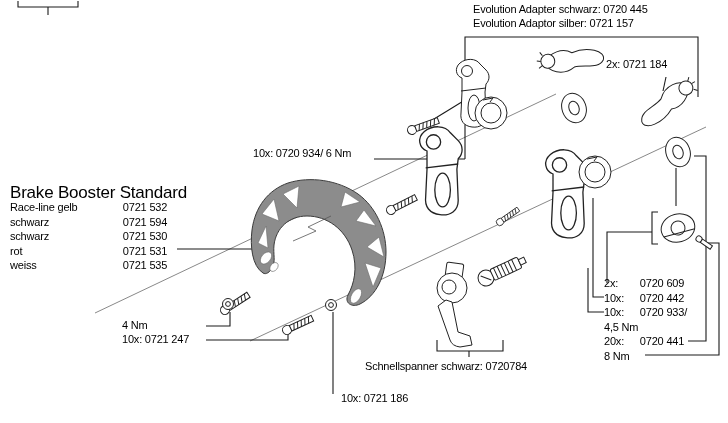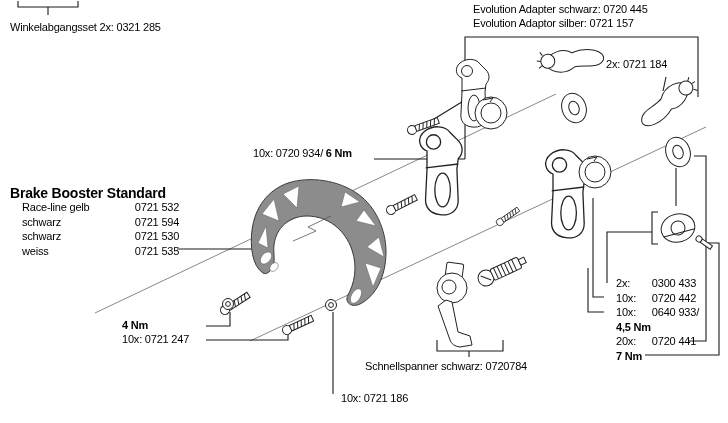--- a/index.html
+++ b/index.html
@@ -1,26 +1,26 @@
 <!DOCTYPE html>
 <html><head>
 <meta charset="utf-8">
 <style>
   html,body{margin:0;padding:0;background:#fff;}
   .stage{position:relative;width:728px;height:423px;background:#fff;overflow:hidden;
          font-family:"Liberation Sans",sans-serif;color:#000;}
   svg.art{position:absolute;left:0;top:0;z-index:0;}
   .lbl{position:absolute;font-size:11px;line-height:13px;white-space:nowrap;
        letter-spacing:-0.2px;z-index:2;}
-  .b{font-weight:bold;}
+  .b{font-weight:normal;}
   .list{position:absolute;z-index:2;font-size:11px;letter-spacing:-0.2px;}
-  .list .row{height:14.5px;line-height:14.5px;white-space:nowrap;margin-left:12px;}
+  .list .row{height:14.5px;line-height:14.5px;white-space:nowrap;}
   .blist .name{display:inline-block;width:110px;}
   .rlist .qty{display:inline-block;width:33px;}
-  .ttl{font-weight:bold;font-size:14px;line-height:14px;white-space:nowrap;}
+  .ttl{font-weight:normal;font-size:17px;line-height:14px;white-space:nowrap;}
 </style>
 </head>
 <body>
 
 <div class="stage">
 
   <svg class="art" width="728" height="423" viewBox="0 0 728 423">
     <defs>
       <g id="screwS">
         <circle r="4.5" fill="#fff" stroke="#222"></circle>
@@ -162,21 +162,20 @@
         <polygon points="379,237 384,257 367,247"></polygon>
         <polygon points="381,268 373,287 365,263"></polygon>
         <ellipse cx="266" cy="258" rx="7" ry="4.5" transform="rotate(-50 266 258)"></ellipse>
         <ellipse cx="274" cy="267" rx="5" ry="3.5" transform="rotate(-50 274 267)"></ellipse>
         <ellipse cx="356" cy="296" rx="8" ry="4.5" transform="rotate(-60 356 296)"></ellipse>
       </g>
       <path d="M293,241 L316,231 L308,227 L331,216" fill="none" stroke="#555" stroke-width="0.8"></path>
     </g>
   </svg>
 
-  <div class="lbl" style="left:10px;top:21px">Winkelabgangsset 2x: 0321 285</div>
 
   <div class="lbl" style="left:473px;top:3px">Evolution Adapter schwarz: 0720 445</div>
   <div class="lbl" style="left:473px;top:17px">Evolution Adaptor silber: 0721 157</div>
   <div class="lbl" style="left:606px;top:58px">2x: 0721 184</div>
 
   <div class="lbl" style="left:253px;top:147px">
     <span>10x: 0720 934/</span>
     <span class="b">6 Nm</span>
   </div>
 
@@ -188,49 +187,53 @@
     </div>
     <div class="row">
       <span class="name">schwarz</span>
       <span>0721 594</span>
     </div>
     <div class="row">
       <span class="name">schwarz</span>
       <span>0721 530</span>
     </div>
     <div class="row">
+      <span class="name">rot</span>
+      <span>0721 531</span>
+    </div>
+    <div class="row">
       <span class="name">weiss</span>
       <span>0721 535</span>
     </div>
   </div>
 
   <div class="lbl b" style="left:122px;top:319px">4 Nm</div>
   <div class="lbl" style="left:122px;top:333px">10x: 0721 247</div>
 
   <div class="lbl" style="left:365px;top:360px">Schnellspanner schwarz: 0720784</div>
   <div class="lbl" style="left:341px;top:392px">10x: 0721 186</div>
 
   <div class="list rlist" style="left:604px;top:276px">
     <div class="row">
       <span class="qty">2x:</span>
-      <span>0300 433</span>
+      <span>0720 609</span>
     </div>
     <div class="row">
       <span class="qty">10x:</span>
       <span>0720 442</span>
     </div>
     <div class="row">
       <span class="qty">10x:</span>
-      <span>0640 933/</span>
+      <span>0720 933/</span>
     </div>
     <div class="row b">
       <span>4,5 Nm</span>
     </div>
     <div class="row">
       <span class="qty">20x:</span>
       <span>0720 441</span>
     </div>
     <div class="row b">
-      <span>7 Nm</span>
+      <span>8 Nm</span>
     </div>
   </div>
 
 </div>
 
 </body></html>

